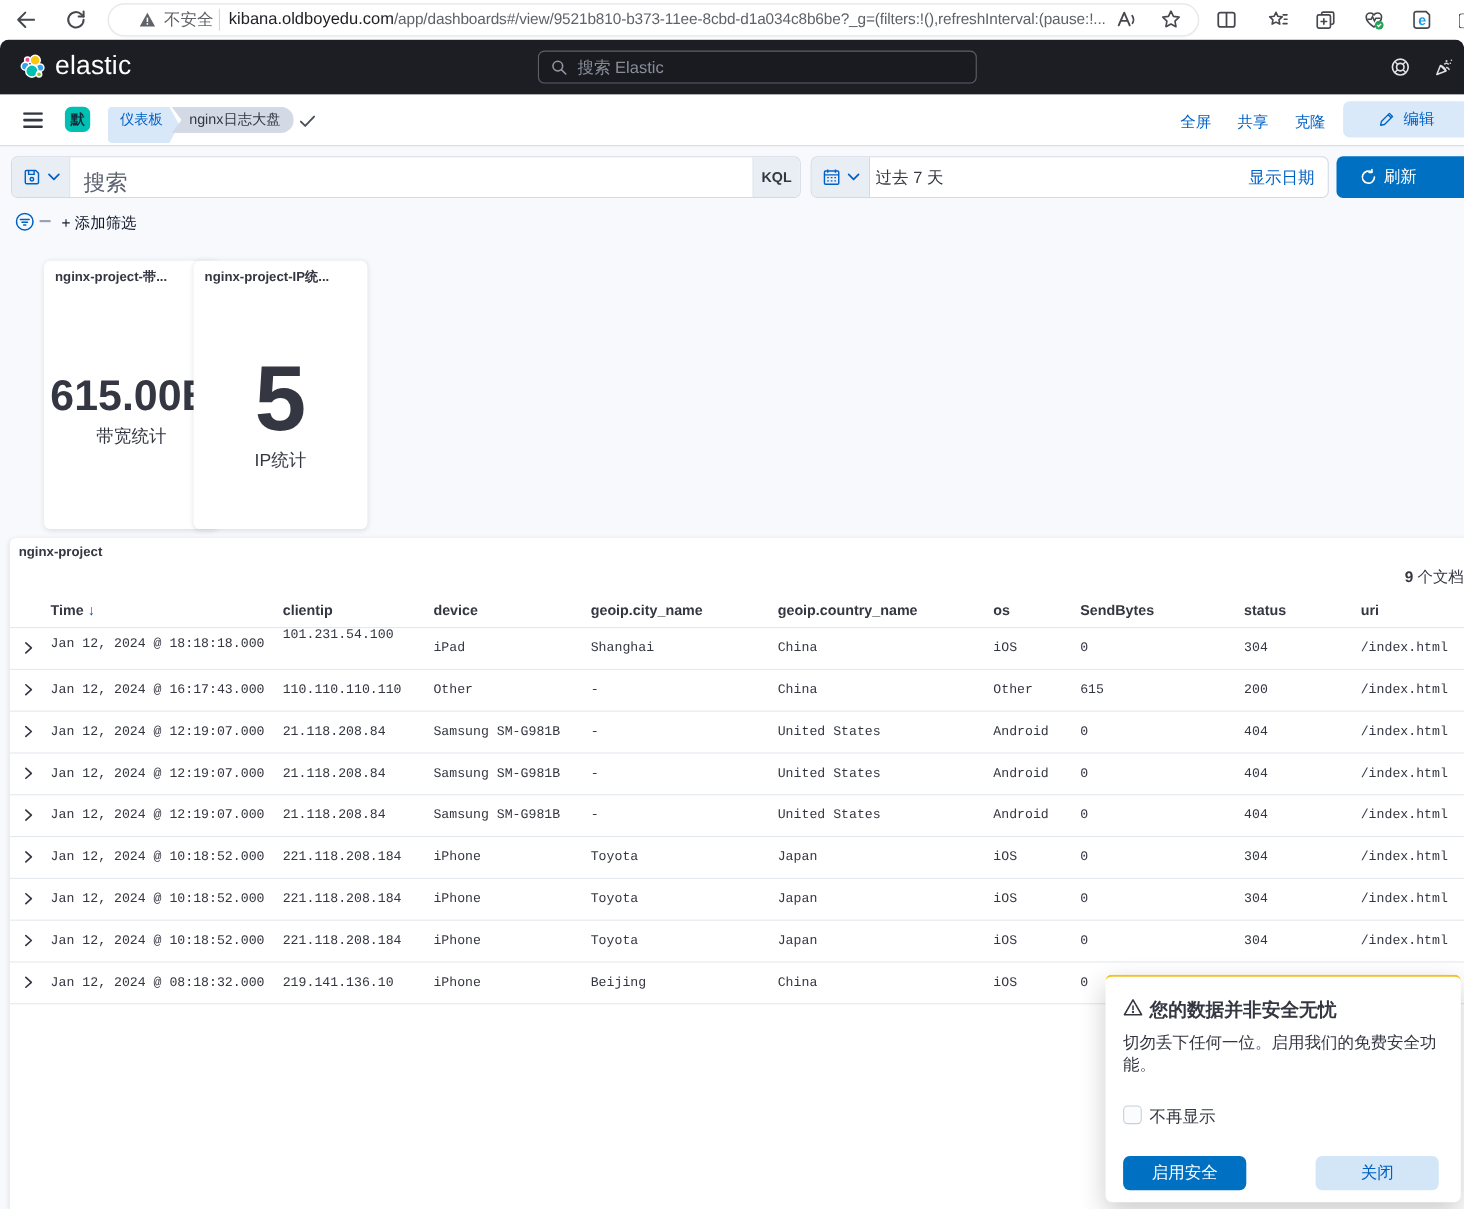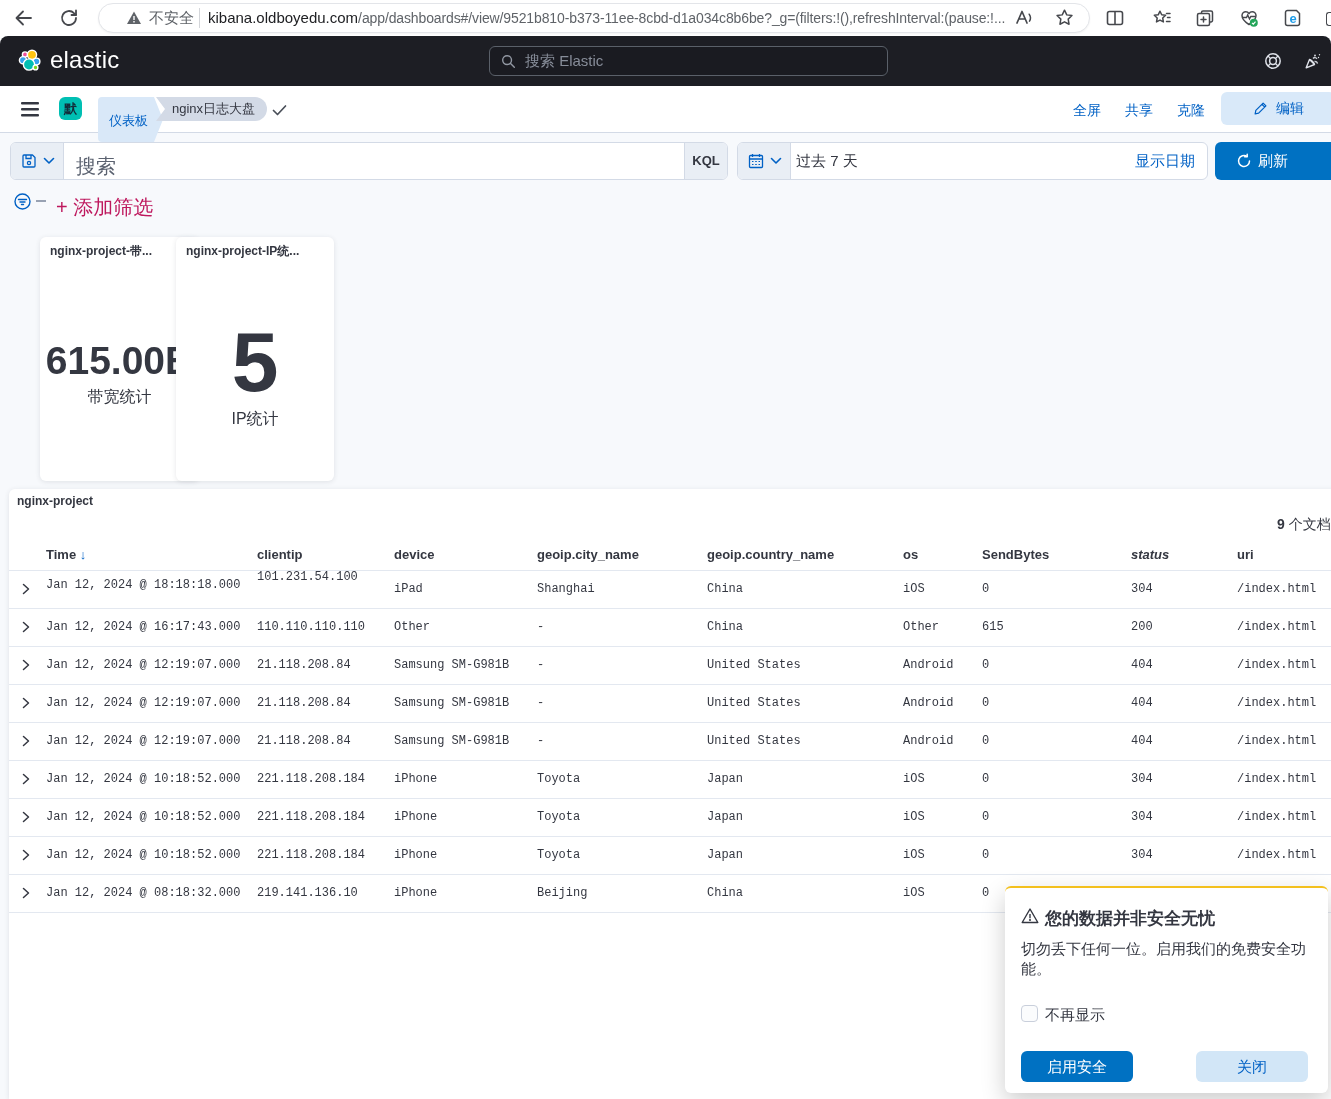--- a/index.html
+++ b/index.html
@@ -9,21 +9,21 @@
 
 #bbar{left:0;top:0;width:1331px;height:36px;background:#fff;}
 #urlpill{left:98px;top:3px;width:992px;height:30px;background:#fff;border:1px solid #e3e5e9;border-radius:16px;box-sizing:border-box;box-shadow:0 1px 2px rgba(0,0,0,.05);}
 .btxt{color:#5f6368;font-size:15px;}
 .burl{color:#202124;font-size:15px;}
 
 #app{left:0;top:36px;width:1331px;height:1063px;background:#f7f9fc;border-radius:8px 8px 0 0;overflow:hidden;}
 #khead{left:0;top:0;width:1331px;height:50px;background:#1d1e24;}
 #ksearch{left:489px;top:10px;width:399px;height:30px;border:1px solid #5a6069;border-radius:6px;box-sizing:border-box;background:#1a1b21;}
 #toolbar{left:0;top:50px;width:1331px;height:47px;background:#fff;border-bottom:1px solid #d3dae6;box-sizing:border-box;}
-.crumb1{left:98px;top:11px;height:33px;background:#d9e8f8;color:#0061c5;font-size:13px;line-height:24px;padding:12px 15px 0 11px;clip-path:polygon(0 0,calc(100% - 9px) 0,100% 50%,calc(100% - 9px) 100%,0 100%);border-radius:4px 0 0 4px;}
+.crumb1{left:98px;top:11px;height:33px;background:#d9e8f8;color:#0061c5;font-size:13px;line-height:24px;padding:0 15px 0 11px;clip-path:polygon(0 0,calc(100% - 9px) 0,100% 50%,calc(100% - 9px) 100%,0 100%);border-radius:4px 0 0 4px;}
 .crumb2{left:156px;top:11px;height:24px;background:#d3dae6;color:#343741;font-size:13px;line-height:24px;padding:0 12px 0 16px;clip-path:polygon(0 0,100% 0,100% 100%,0 100%,9px 50%);border-radius:0 12px 12px 0;}
 .tlink{color:#0061c5;font-size:14px;top:16px;}
 #editbtn{left:1221px;top:6px;width:114px;height:33px;background:#d9e9f9;border-radius:6px;color:#0061c5;font-size:14px;line-height:33px;}
 
 #qbar{left:10px;top:106px;width:718px;height:38px;background:#fff;border:1px solid #d3dae6;border-radius:6px;box-sizing:border-box;}
 #qleft{left:0;top:0;width:52px;height:36px;background:#e9eef5;border-right:1px solid #d3dae6;border-radius:5px 0 0 5px;}
 #kql{right:0;top:0;width:42px;height:36px;background:#e9eef5;border-left:1px solid #d3dae6;border-radius:0 5px 5px 0;color:#343741;font-weight:bold;font-size:13px;line-height:36px;text-align:center;}
 #dbar{left:737px;top:106px;width:471px;height:38px;background:#fff;border:1px solid #d3dae6;border-radius:6px;box-sizing:border-box;}
 #dleft{left:0;top:0;width:52px;height:36px;background:#e9eef5;border-right:1px solid #d3dae6;border-radius:5px 0 0 5px;}
 #refresh{left:1215px;top:106px;width:122px;height:38px;background:#0071c2;border-radius:6px;color:#fff;font-size:15px;line-height:38px;}
@@ -186,21 +186,21 @@
           <path d="M11.2 1.2v2.6H8.6" stroke-linejoin="round"></path>
         </svg>
       <span style="margin-left:43px;">刷新</span>
     </div>
 
     <svg class="abs" style="left:14px;top:157px" width="17" height="17" viewBox="0 0 17 17" fill="none" stroke="#0061c5" stroke-width="1.4">
         <circle cx="8.5" cy="8.5" r="7.5"></circle>
         <path d="M4.5 6.5h8M6 9h5M7.5 11.5h2" stroke-linecap="round"></path>
       </svg>
       <div class="abs" style="left:36px;top:164px;width:10px;height:1.5px;background:#98a2b3;"></div>
-    <div class="abs" style="left:56px;top:158px;color:#be185d;font-size:20px;">+ 添加筛选</div>
+    <div class="abs" style="left:56px;top:158px;color:#0f172a;font-size:14px;">+ 添加筛选</div>
 
     <div class="abs card" style="left:20px;top:201px;width:159px;height:244px;margin-left:20px;">
       <div class="abs ctitle">nginx-project-带...</div>
       <div class="abs cnum" style="top:102px;font-size:39px;">615.00B</div>
       <div class="abs clab" style="top:150px;">带宽统计</div>
     </div>
     <div class="abs card" style="left:176px;top:201px;width:158px;height:244px;">
       <div class="abs ctitle">nginx-project-IP统...</div>
       <div class="abs cnum" style="top:77px;font-size:84px;">5</div>
       <div class="abs clab" style="top:172px;">IP统计</div>
@@ -210,21 +210,21 @@
       <div class="abs" style="left:8px;top:5px;font-size:12px;font-weight:bold;color:#343741;">nginx-project</div>
       <div class="abs" style="left:1268px;top:27px;font-size:14px;color:#343741;white-space:nowrap;"><b>9</b> 个文档</div>
       <div id="thead" class="abs" style="left:0;top:58px;width:1322px;height:22px;">
           <div class="abs th" style="left:37px;top:0;">Time <span style="color:#0061c5;font-weight:normal;">↓</span></div>
           <div class="abs th" style="left:248px;top:0;">clientip</div>
           <div class="abs th" style="left:385px;top:0;">device</div>
           <div class="abs th" style="left:528px;top:0;">geoip.city_name</div>
           <div class="abs th" style="left:698px;top:0;">geoip.country_name</div>
           <div class="abs th" style="left:894px;top:0;">os</div>
           <div class="abs th" style="left:973px;top:0;">SendBytes</div>
-          <div class="abs th" style="left:1122px;top:0;font-style:italic;">status</div>
+          <div class="abs th" style="left:1122px;top:0;">status</div>
           <div class="abs th" style="left:1228px;top:0;">uri</div>
         </div>
       <div id="tbody" class="abs" style="left:0;top:81px;width:1322px;">
           <div class="abs rline" style="left:0;top:0px;width:1322px;"></div>
           <svg class="abs" style="left:11px;top:13px" width="12" height="12" viewBox="0 0 12 12" fill="none" stroke="#343741" stroke-width="1.5" stroke-linecap="round" stroke-linejoin="round">
             <path d="M3.5 1.5L8.5 6l-5 4.5"></path>
           </svg>
           <div class="abs mono" style="left:37px;top:8px;">Jan 12, 2024 @ 18:18:18.000</div>
           <div class="abs mono" style="left:248px;top:0;">101.231.54.100</div>
           <div class="abs mono" style="left:385px;top:12px;">iPad</div>

